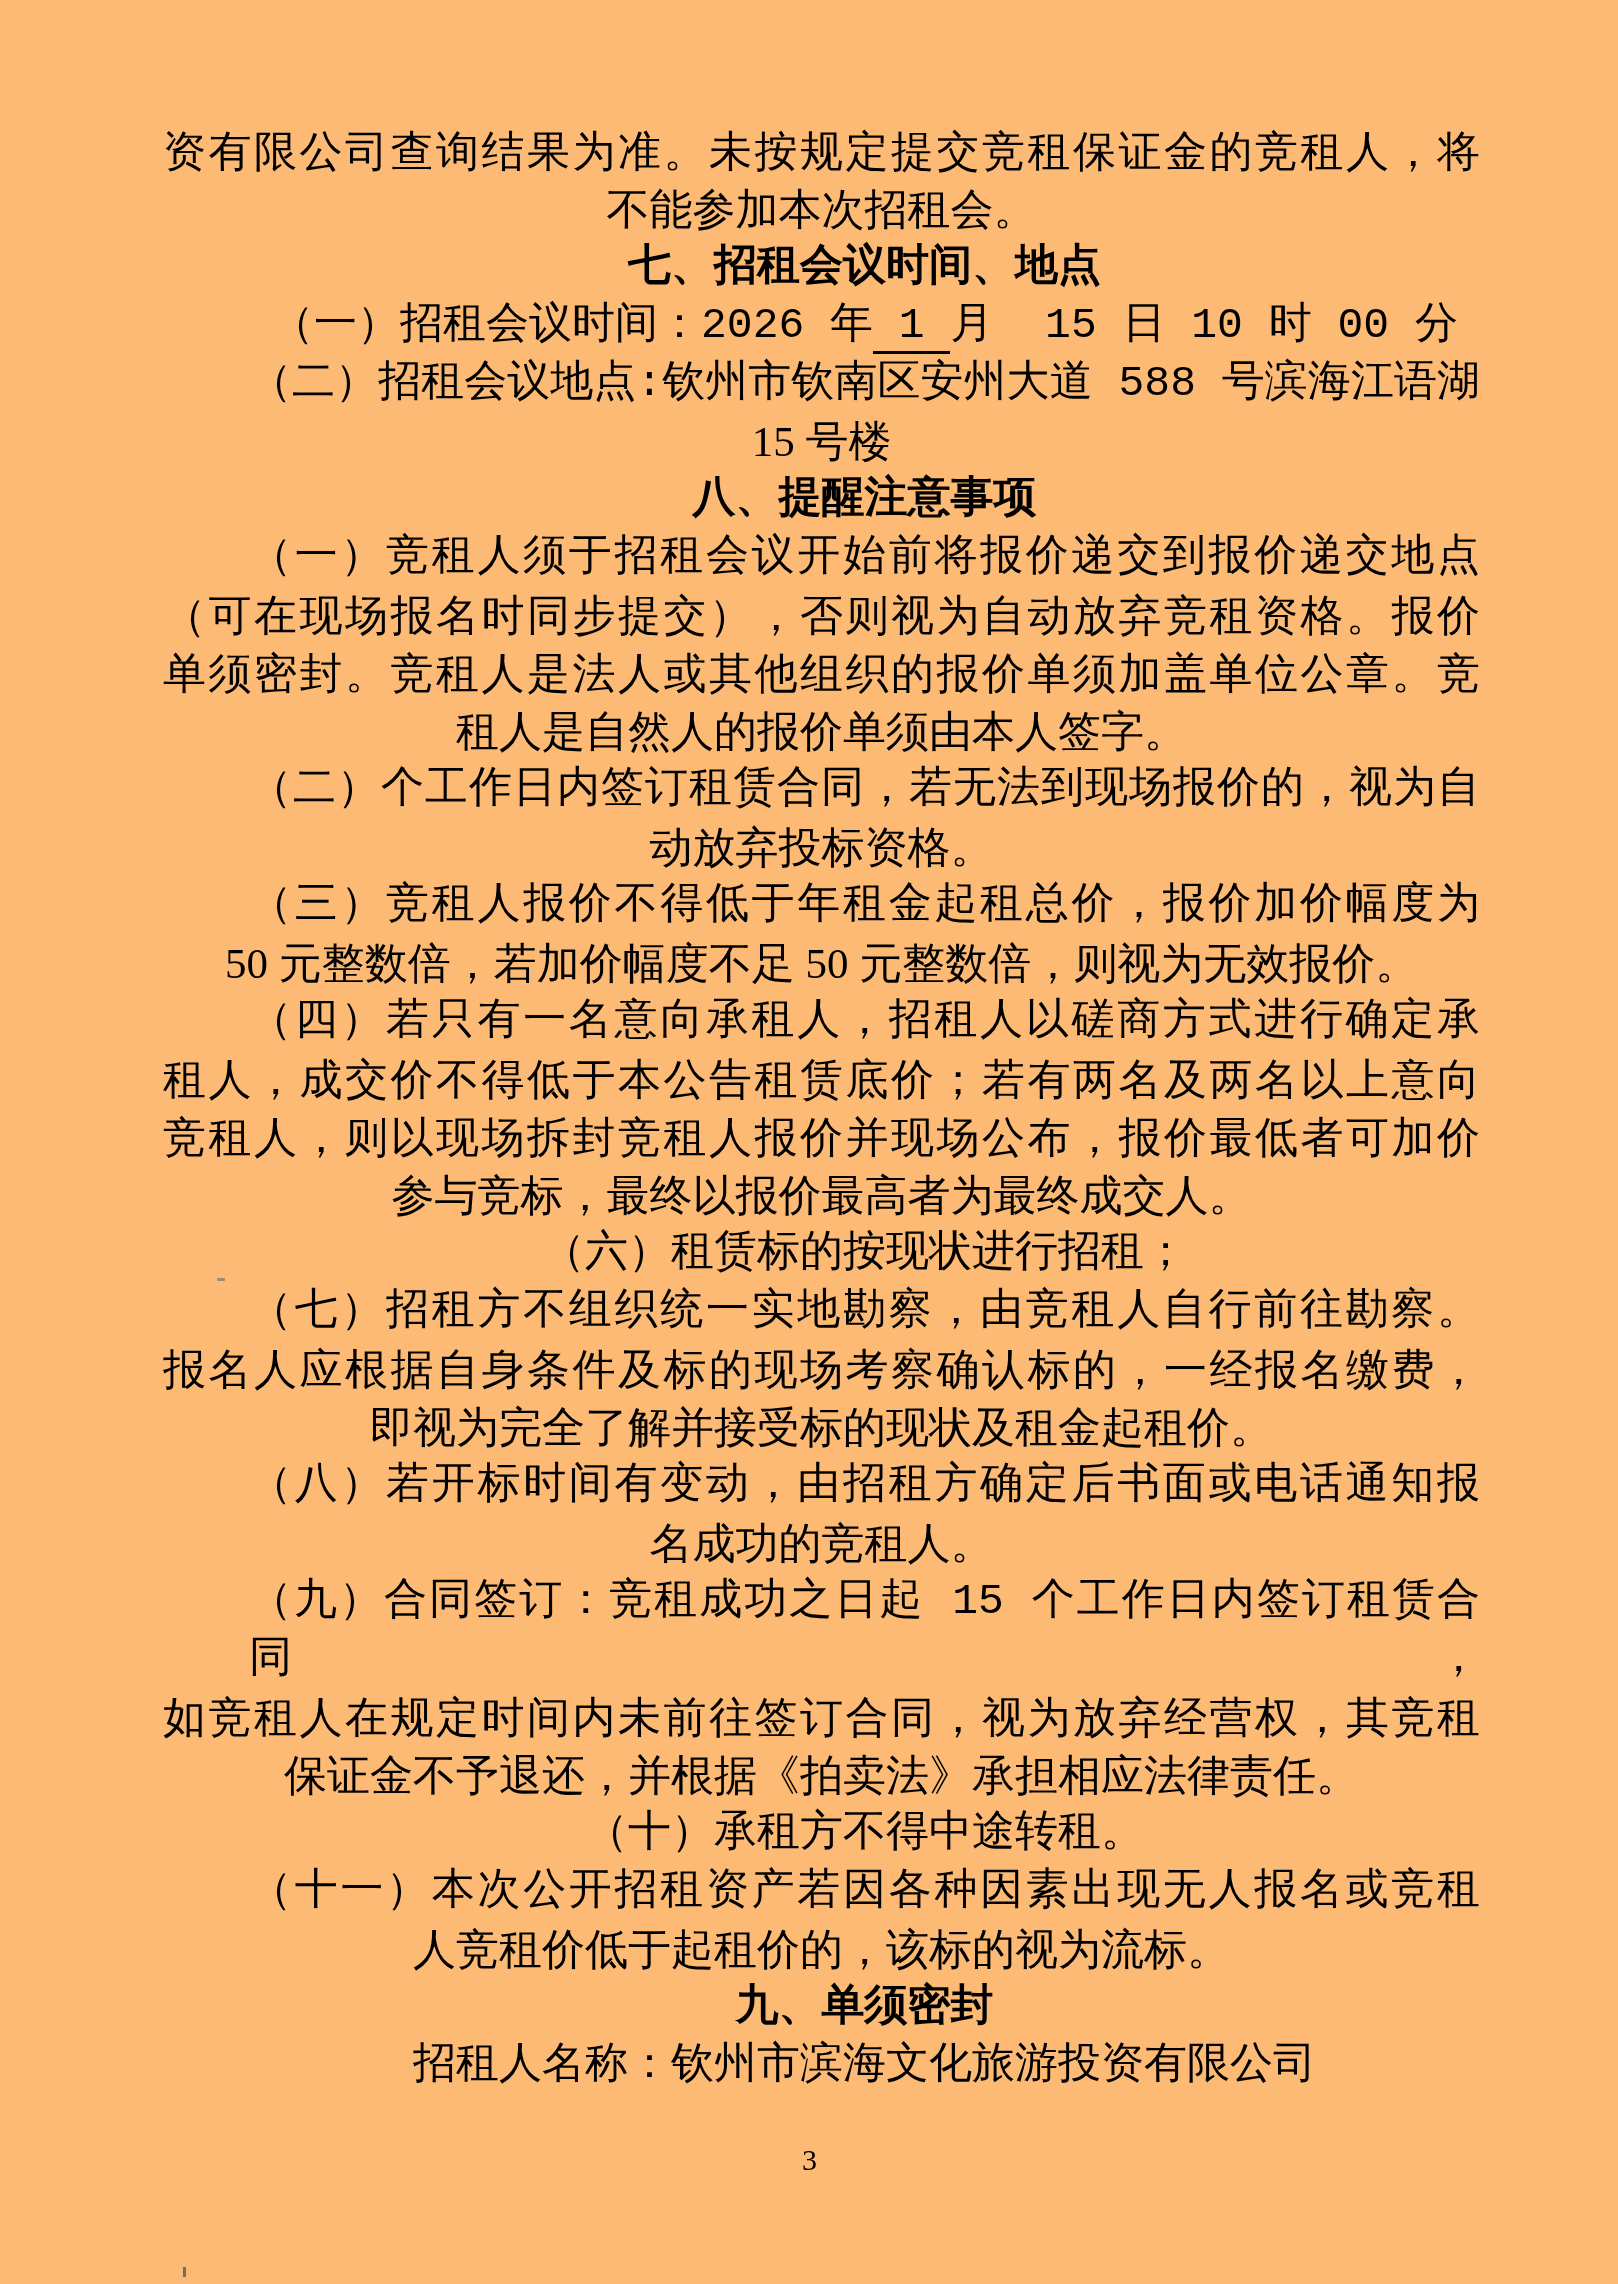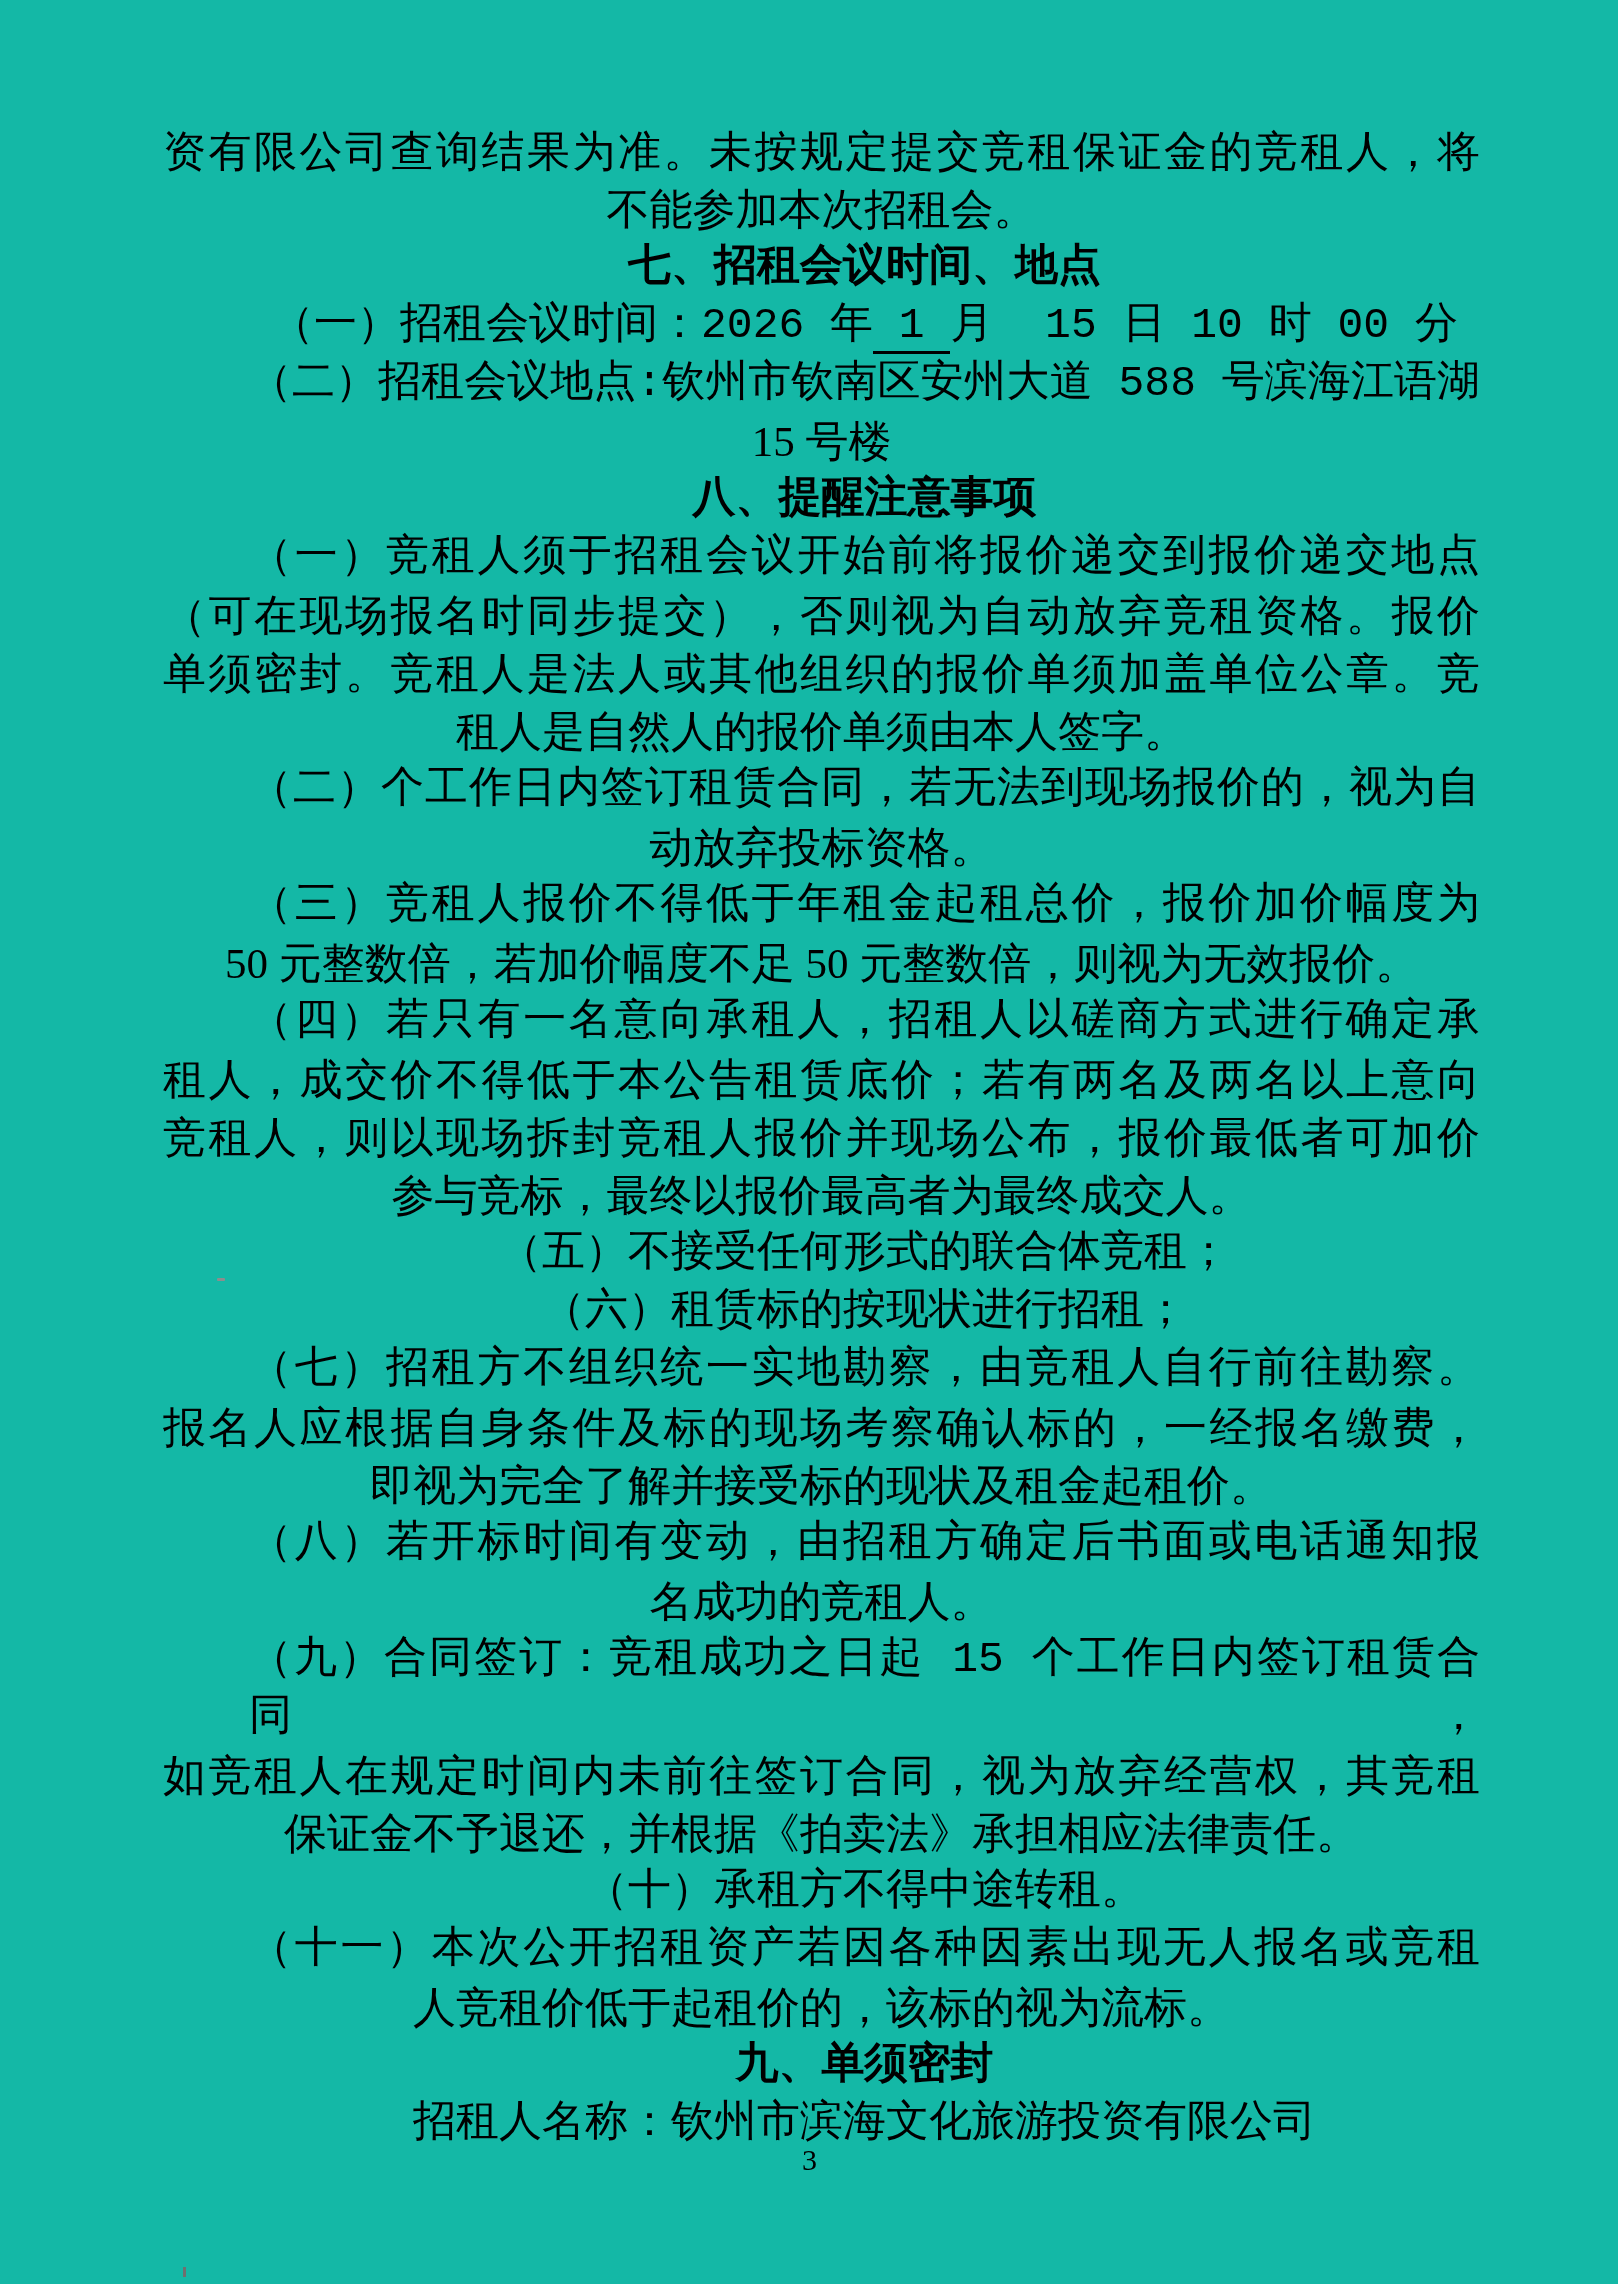--- a/index.html
+++ b/index.html
@@ -4,21 +4,21 @@
 <style>
   html, body {
     margin: 0;
     padding: 0;
     background: #e8e8e8;
   }
   .page {
     position: relative;
     width: 1619px;
     height: 2284px;
-    background: #14b8a6;
+    background: #fdba74;
     overflow: hidden;
     font-family: "Liberation Serif", "DejaVu Serif", serif;
     color: #000000;
   }
   .doc {
     position: absolute;
     left: 163px;
     top: 123px;
     width: 1317px;
     font-size: 43px;
@@ -89,21 +89,20 @@
       <div class="line fill"><span>单须密封。竞租人是法人或其他组织的报价单须加盖单位公章。竞</span></div>
       <div class="line"><span>租人是自然人的报价单须由本人签字。</span></div>
       <div class="line indent fill"><span>（二）个工作日内签订租赁合同，若无法到现场报价的，视为自</span></div>
       <div class="line"><span>动放弃投标资格。</span></div>
       <div class="line indent fill"><span>（三）竞租人报价不得低于年租金起租总价，报价加价幅度为</span></div>
       <div class="line"><span>50 元整数倍，若加价幅度不足 50 元整数倍，则视为无效报价。</span></div>
       <div class="line indent fill"><span>（四）若只有一名意向承租人，招租人以磋商方式进行确定承</span></div>
       <div class="line fill"><span>租人，成交价不得低于本公告租赁底价；若有两名及两名以上意向</span></div>
       <div class="line fill"><span>竞租人，则以现场拆封竞租人报价并现场公布，报价最低者可加价</span></div>
       <div class="line"><span>参与竞标，最终以报价最高者为最终成交人。</span></div>
-      <div class="line indent"><span>（五）不接受任何形式的联合体竞租；</span></div>
       <div class="line indent"><span>（六）租赁标的按现状进行招租；</span></div>
       <div class="line indent fill"><span>（七）招租方不组织统一实地勘察，由竞租人自行前往勘察。</span></div>
       <div class="line fill"><span>报名人应根据自身条件及标的现场考察确认标的，一经报名缴费，</span></div>
       <div class="line"><span>即视为完全了解并接受标的现状及租金起租价。</span></div>
       <div class="line indent fill"><span>（八）若开标时间有变动，由招租方确定后书面或电话通知报</span></div>
       <div class="line"><span>名成功的竞租人。</span></div>
       <div class="line indent fill"><span>（九）合同签订：竞租成功之日起 15 个工作日内签订租赁合同，</span></div>
       <div class="line fill"><span>如竞租人在规定时间内未前往签订合同，视为放弃经营权，其竞租</span></div>
       <div class="line"><span>保证金不予退还，并根据《拍卖法》承担相应法律责任。</span></div>
       <div class="line indent"><span>（十）承租方不得中途转租。</span></div>

